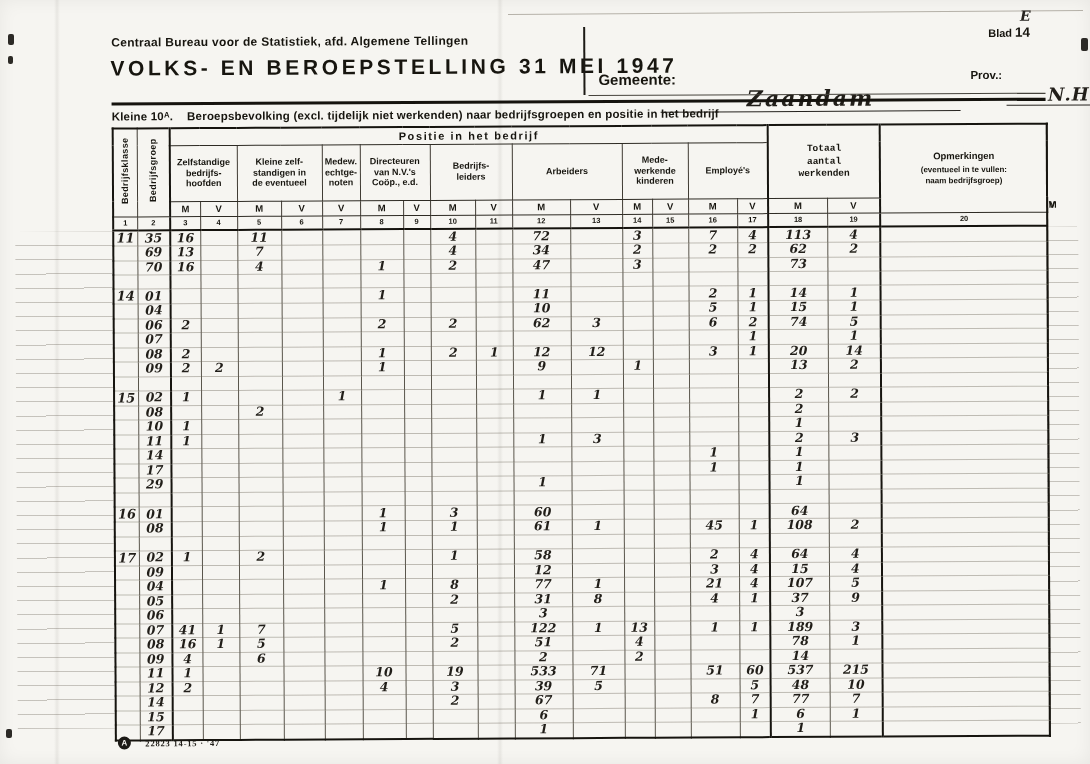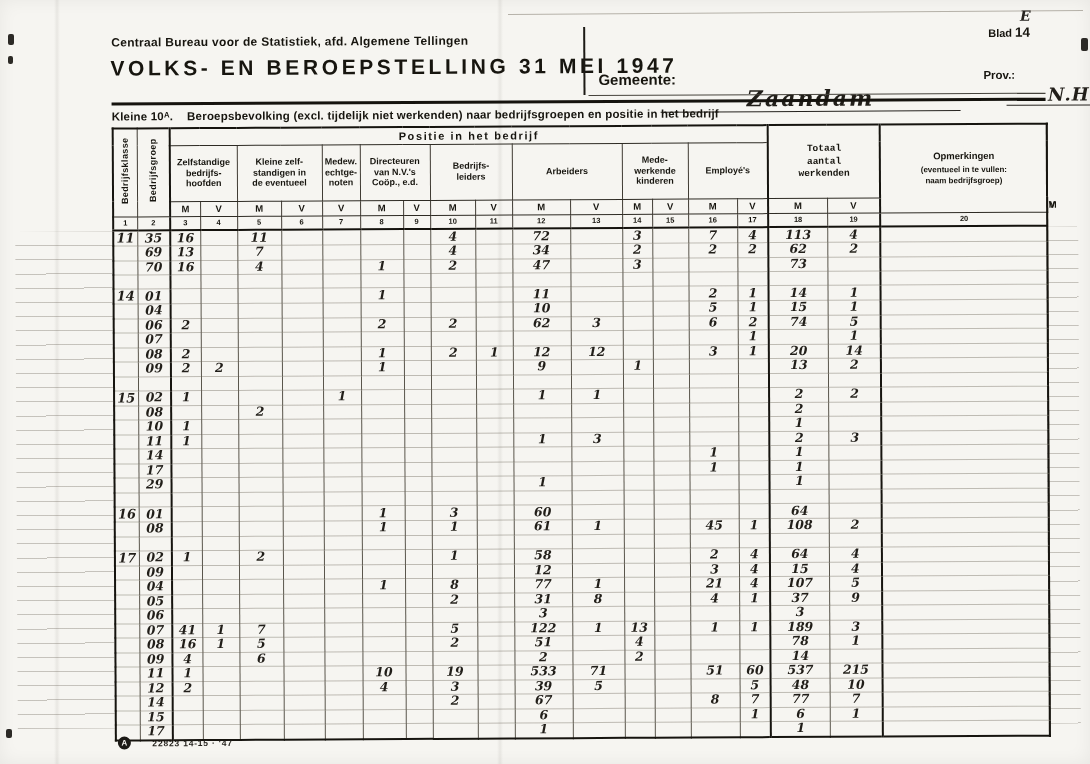--- a/index.html
+++ b/index.html
@@ -23,21 +23,21 @@
   .org-line { position: absolute; left: 113px; top: 33px; font-size: 12px; font-weight: bold; letter-spacing: 0.3px; }
   .form-title { position: absolute; left: 112px; top: 54px; font-size: 21px; font-weight: bold; letter-spacing: 3.6px; }
   .hdr-divider { position: absolute; left: 585px; top: 27px; width: 2px; height: 68px; background: #1d1b16; }
   .blad-wrap { position: absolute; left: 990px; top: 27px; font-size: 11px; font-weight: bold; white-space: nowrap; }
   .blad-num { font-size: 13.5px; }
   .page-note { position: absolute; left: 1022px; top: 10px; font-family: "DejaVu Serif", serif; font-style: italic; font-weight: bold; font-size: 14px; color: #26231f; }
   .gem-row { position: absolute; left: 600px; top: 55px; width: 447px; height: 34px; }
   .gem-label { position: absolute; left: 0; top: 16px; font-size: 15px; font-weight: bold; }
   .gem-line { position: absolute; left: 62px; top: 31px; width: 300px; border-bottom: 1.5px solid #26231f; text-align: center; }
   .gem-value { font-family: "DejaVu Serif", serif; font-style: italic; font-weight: bold; font-size: 22px; color: #211e19; letter-spacing: 2px; }
-  .prov-label { position: absolute; left: 385px; top: 16px; font-size: 11.5px; font-weight: bold; }
+  .prov-label { position: absolute; left: 372px; top: 16px; font-size: 11.5px; font-weight: bold; }
   .prov-line { position: absolute; left: 408px; top: 31px; width: 92px; border-bottom: 1.5px solid #26231f; text-align: center; }
   .prov-value { font-family: "DejaVu Serif", serif; font-style: italic; font-weight: bold; font-size: 18px; color: #211e19; letter-spacing: 1px; margin-left: 40px; }
   .hdr-subrule { position: absolute; left: 590px; top: 95px; width: 457px; height: 1px; background: #46433c; }
   .hdr-rule { position: absolute; left: 113px; top: 100px; width: 934px; height: 2.5px; background: #15130e; }
   .tabel-title { position: absolute; left: 113px; top: 107.5px; font-size: 11.5px; font-weight: bold; letter-spacing: 0.2px; white-space: nowrap; }
   .tabel-title .tt-text { margin-left: 14px; }
 
   
   .ruled { position: absolute; top: 229px; height: 497px; pointer-events: none;
     background: repeating-linear-gradient(to bottom, transparent 0 13.2px, rgba(107,100,88,0.35) 13.2px 14.2px); }
@@ -65,21 +65,21 @@
   .thickR { border-right: 2px solid #16140f !important; }
   tbody td { height: 14.2px; border-right: 1px solid #5a564c; border-bottom: 1px solid rgba(107,100,88,0.4);
     text-align: center; vertical-align: bottom; line-height: 1; padding: 0 0 1px 0; overflow: hidden; }
   td.hand, .hand { font-family: "DejaVu Serif", serif; font-style: italic; font-weight: bold; font-size: 12.5px; color: #211e19; }
   td.klasse { font-size: 13px; }
 
   
   .footer { position: absolute; left: 116px; top: 731px; height: 16px; }
   .printer-mark { display: inline-block; width: 13px; height: 13px; border-radius: 50%; background: #1c1a16; color: #f6f5f1;
     font-size: 8px; font-weight: bold; text-align: center; line-height: 13px; vertical-align: middle; }
-  .print-code { display: inline-block; margin-left: 17px; font-size: 8.5px; font-weight: bold; letter-spacing: 0.8px; color: #221f1a; vertical-align: middle; }
+  .print-code { display: inline-block; margin-left: 10px; font-size: 8.5px; font-weight: bold; letter-spacing: 0.8px; color: #221f1a; vertical-align: middle; font-family: Liberation Serif, serif; }
 </style>
 </head>
 <body>
 
 <div class="sheet">
   <div class="crease" style="left:497px"></div>
   <div class="crease" style="left:54px"></div>
   <div class="edge-line" style="left:508px; top:12px; width:575px; transform:rotate(-0.4deg);"></div>
   <div class="blot" style="left:8px; top:34px; width:6px; height:11px;"></div>
   <div class="blot" style="left:8px; top:56px; width:5px; height:8px;"></div>

